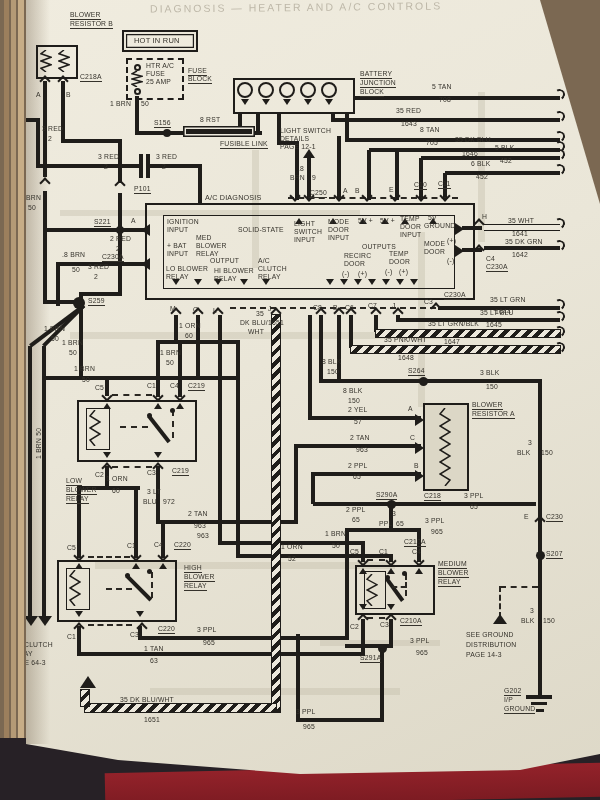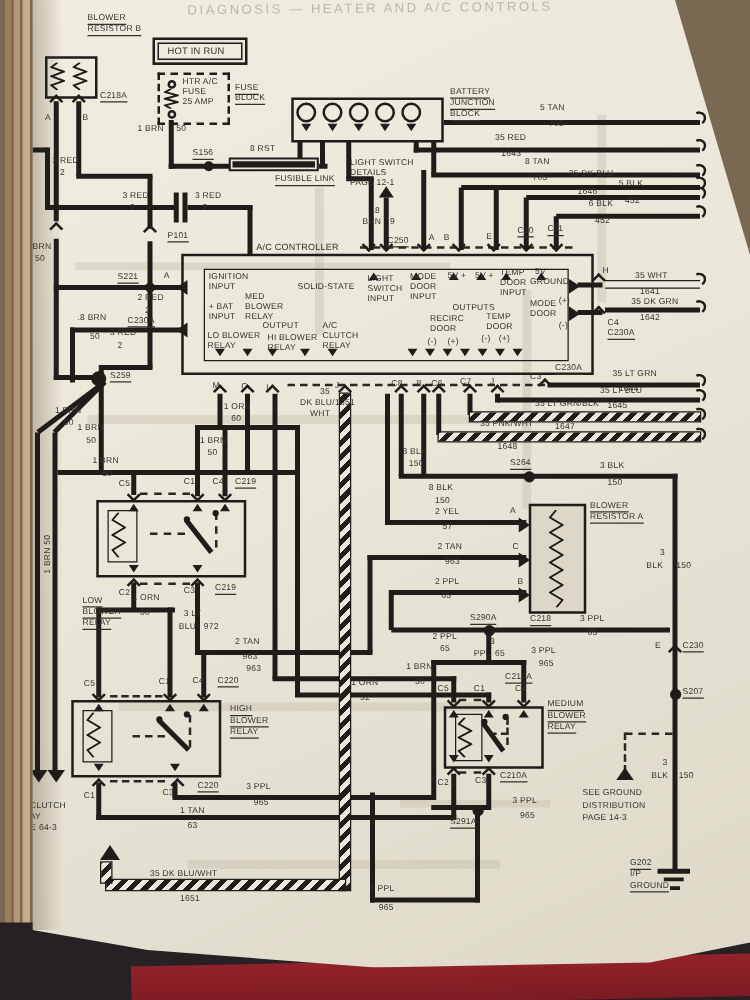--- a/index.html
+++ b/index.html
@@ -384,21 +384,21 @@
         <div class="lb" style="left: 396px; top: 108px;">35 RED</div>
         <div class="lb" style="left: 401px; top: 121px;">1643</div>
         <div class="lb" style="left: 420px; top: 127px;">8 TAN</div>
         <div class="lb" style="left: 426px; top: 140px;">705</div>
         <div class="lb" style="left: 455px; top: 137px;">35 DK BLU</div>
         <div class="lb" style="left: 462px; top: 151px;">1646</div>
         <div class="lb" style="left: 495px; top: 145px;">5 BLK</div>
         <div class="lb" style="left: 500px; top: 158px;">452</div>
         <div class="lb" style="left: 471px; top: 161px;">6 BLK</div>
         <div class="lb" style="left: 476px; top: 174px;">452</div>
-        <div class="lb" style="left: 205px; top: 194px; font-size: 7.2px;">A/C CONTROLLER</div>
+        <div class="lb" style="left: 205px; top: 194px; font-size: 7.2px;">A/C DIAGNOSIS</div>
         <div class="lb" style="left: 167px; top: 219px;">IGNITION</div>
         <div class="lb" style="left: 167px; top: 227px;">INPUT</div>
         <div class="lb" style="left: 167px; top: 243px;">+ BAT</div>
         <div class="lb" style="left: 167px; top: 251px;">INPUT</div>
         <div class="lb" style="left: 196px; top: 235px;">MED</div>
         <div class="lb" style="left: 196px; top: 243px;">BLOWER</div>
         <div class="lb" style="left: 196px; top: 251px;">RELAY</div>
         <div class="lb" style="left: 238px; top: 227px;">SOLID-STATE</div>
         <div class="lb" style="left: 210px; top: 258px;">OUTPUT</div>
         <div class="lb" style="left: 166px; top: 266px;">LO BLOWER</div>

